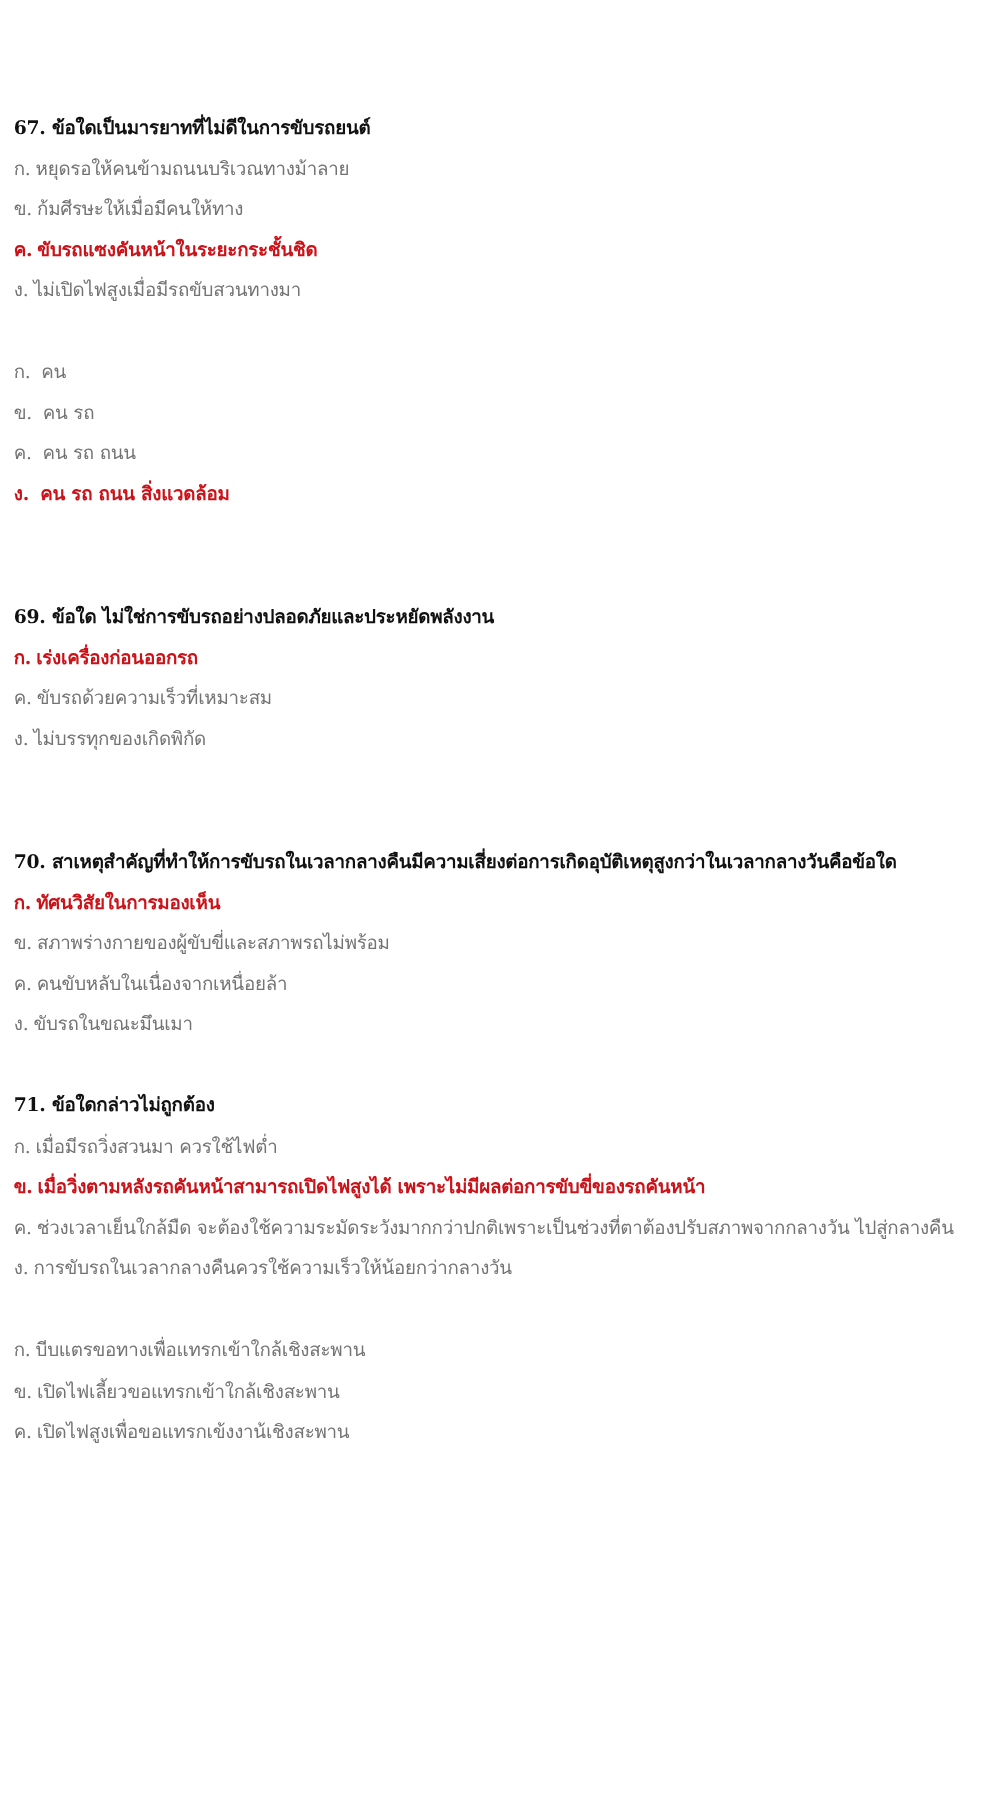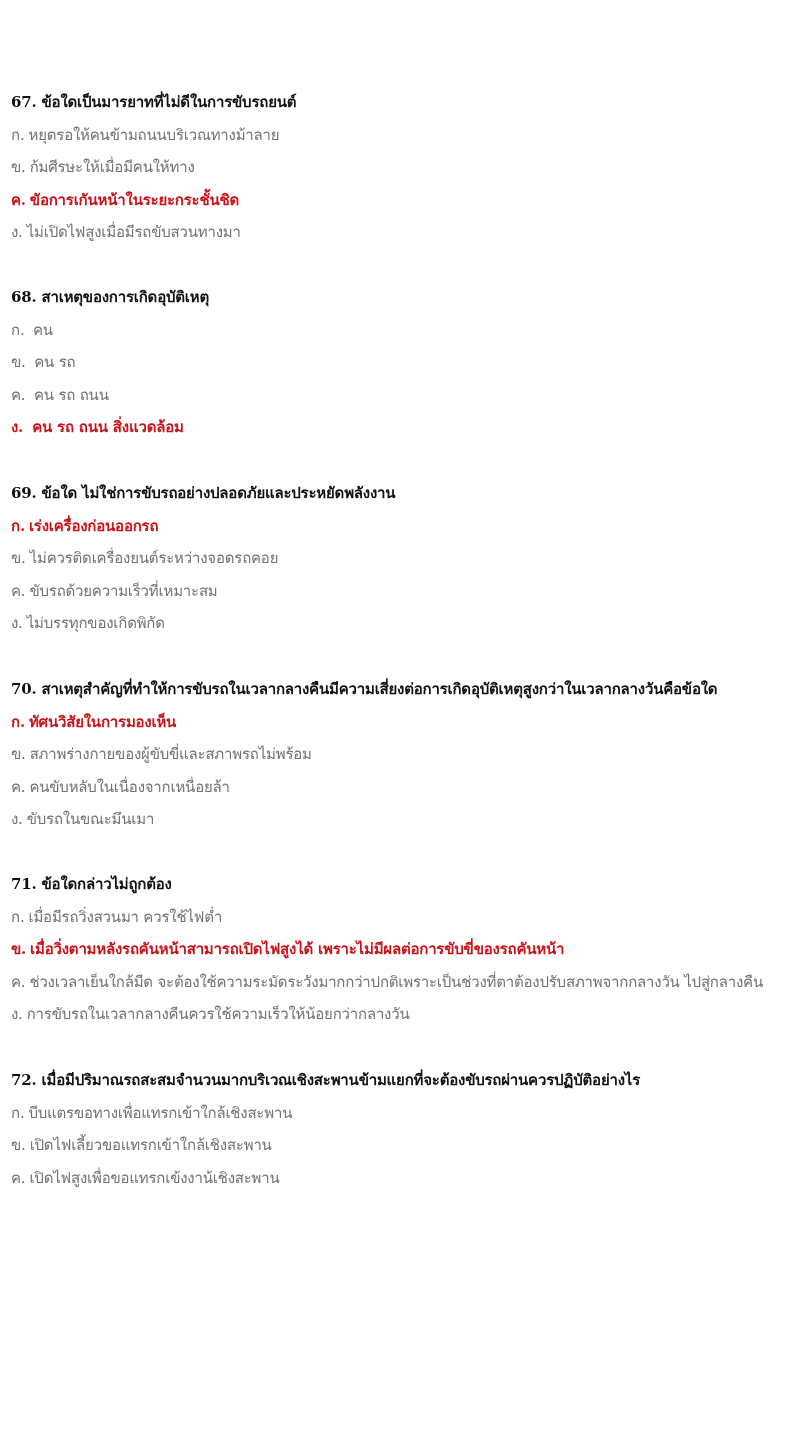--- a/index.html
+++ b/index.html
@@ -53,36 +53,34 @@
   </style>
 </head>
 <body>
 
 <div class="page">
 
   <div class="question" style="top:86px;">
     <div class="line q-title"><span>67.</span> <span>ข้อใดเป็นมารยาทที่ไม่ดีในการขับรถยนต์</span></div>
     <div class="line choice"><span class="choice-letter">ก.</span><span>หยุดรอให้คนข้ามถนนบริเวณทางม้าลาย</span></div>
     <div class="line choice"><span class="choice-letter">ข.</span><span>ก้มศีรษะให้เมื่อมีคนให้ทาง</span></div>
-    <div class="line choice correct"><span class="choice-letter">ค.</span><span>ขัอการเกันหน้าในระยะกระชั้นชิด</span></div>
+    <div class="line choice correct"><span class="choice-letter">ค.</span><span>ขับรถแซงคันหน้าในระยะกระชั้นชิด</span></div>
     <div class="line choice"><span class="choice-letter">ง.</span><span>ไม่เปิดไฟสูงเมื่อมีรถขับสวนทางมา</span></div>
   </div>
 
   <div class="question" style="top:281px;">
-    <div class="line q-title"><span>68.</span> <span>สาเหตุของการเกิดอุบัติเหตุ</span></div>
     <div class="line choice"><span class="choice-letter">ก.</span><span> คน</span></div>
     <div class="line choice"><span class="choice-letter">ข.</span><span> คน รถ</span></div>
     <div class="line choice"><span class="choice-letter">ค.</span><span> คน รถ ถนน</span></div>
     <div class="line choice correct"><span class="choice-letter">ง.</span><span> คน รถ ถนน สิ่งแวดล้อม</span></div>
   </div>
 
   <div class="question" style="top:477px;">
     <div class="line q-title"><span>69.</span> <span>ข้อใด ไม่ใช่การขับรถอย่างปลอดภัยและประหยัดพลังงาน</span></div>
     <div class="line choice correct"><span class="choice-letter">ก.</span><span>เร่งเครื่องก่อนออกรถ</span></div>
-    <div class="line choice"><span class="choice-letter">ข.</span><span>ไม่ควรติดเครื่องยนต์ระหว่างจอดรถคอย</span></div>
     <div class="line choice"><span class="choice-letter">ค.</span><span>ขับรถด้วยความเร็วที่เหมาะสม</span></div>
     <div class="line choice"><span class="choice-letter">ง.</span><span>ไม่บรรทุกของเกิดพิกัด</span></div>
   </div>
 
   <div class="question" style="top:673px;">
     <div class="line q-title"><span>70.</span> <span>สาเหตุสำคัญที่ทำให้การขับรถในเวลากลางคืนมีความเสี่ยงต่อการเกิดอุบัติเหตุสูงกว่าในเวลากลางวันคือข้อใด</span></div>
     <div class="line choice correct"><span class="choice-letter">ก.</span><span>ทัศนวิสัยในการมองเห็น</span></div>
     <div class="line choice"><span class="choice-letter">ข.</span><span>สภาพร่างกายของผู้ขับขี่และสภาพรถไม่พร้อม</span></div>
     <div class="line choice"><span class="choice-letter">ค.</span><span>คนขับหลับในเนื่องจากเหนื่อยล้า</span></div>
     <div class="line choice"><span class="choice-letter">ง.</span><span>ขับรถในขณะมึนเมา</span></div>
@@ -90,19 +88,18 @@
 
   <div class="question" style="top:868px;">
     <div class="line q-title"><span>71.</span> <span>ข้อใดกล่าวไม่ถูกต้อง</span></div>
     <div class="line choice"><span class="choice-letter">ก.</span><span>เมื่อมีรถวิ่งสวนมา ควรใช้ไฟต่ำ</span></div>
     <div class="line choice correct"><span class="choice-letter">ข.</span><span>เมื่อวิ่งตามหลังรถคันหน้าสามารถเปิดไฟสูงได้ เพราะไม่มีผลต่อการขับขี่ของรถคันหน้า</span></div>
     <div class="line choice"><span class="choice-letter">ค.</span><span>ช่วงเวลาเย็นใกล้มืด จะต้องใช้ความระมัดระวังมากกว่าปกติเพราะเป็นช่วงที่ตาต้องปรับสภาพจากกลางวัน ไปสู่กลางคืน</span></div>
     <div class="line choice"><span class="choice-letter">ง.</span><span>การขับรถในเวลากลางคืนควรใช้ความเร็วให้น้อยกว่ากลางวัน</span></div>
   </div>
 
   <div class="question" style="top:1064px;">
-    <div class="line q-title"><span>72.</span> <span>เมื่อมีปริมาณรถสะสมจำนวนมากบริเวณเชิงสะพานข้ามแยกที่จะต้องขับรถผ่านควรปฏิบัติอย่างไร</span></div>
     <div class="line choice"><span class="choice-letter">ก.</span><span>บีบแตรขอทางเพื่อแทรกเข้าใกล้เชิงสะพาน</span></div>
     <div class="line choice"><span class="choice-letter">ข.</span><span>เปิดไฟเลี้ยวขอแทรกเข้าใกล้เชิงสะพาน</span></div>
     <div class="line choice"><span class="choice-letter">ค.</span><span>เปิดไฟสูงเพื่อขอแทรกเข้งงาน้เชิงสะพาน</span></div>
   </div>
 
 </div>
 
 </body></html>

